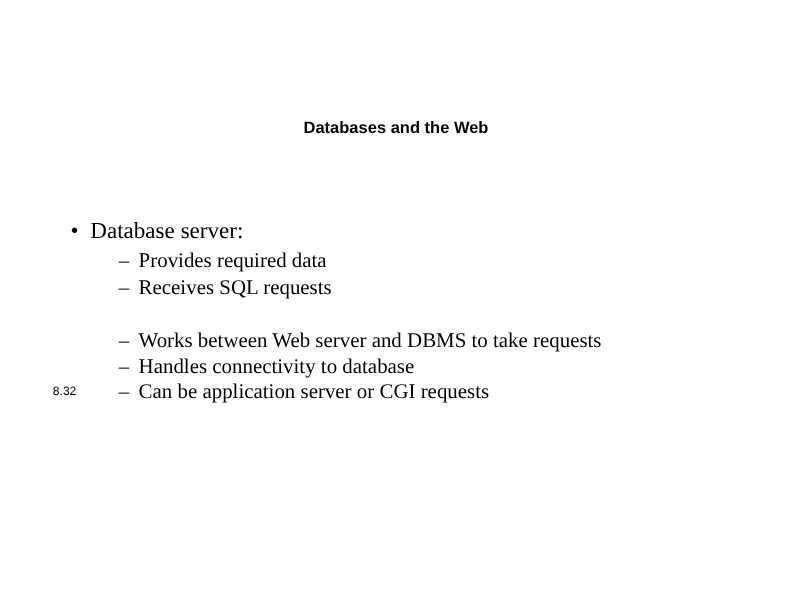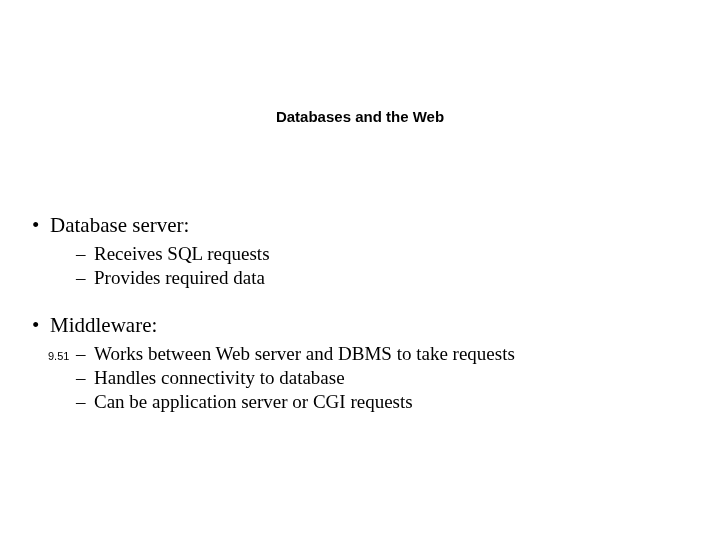--- a/index.html
+++ b/index.html
@@ -33,25 +33,24 @@
     top: 152px;
     left: 0;
     width: 720px;
     text-align: center;
     font-size: 27px;
     font-weight: normal;
   }
   .body {
     position: absolute;
     top: 196px;
-    left: 32px;
+    left: 64px;
     right: 40px;
     font-size: 21px;
     line-height: 1.25;
-    margin-top: 16px;
   }
   .l1 {
     margin: 0 0 4px 0;
     padding-left: 18px;
     position: relative;
   }
   .l1::before {
     content: "•";
     position: absolute;
     left: 0;
@@ -93,32 +92,29 @@
 
   <div class="topic">Databases and the Web</div>
 
 
   <div class="body">
 
     <div class="l1">
       <span>Database server:</span>
     </div>
     <div class="sub">
+      <div class="l2"><span>Provides required data</span></div>
       <div class="l2"><span>Receives SQL requests</span></div>
-      <div class="l2"><span>Provides required data</span></div>
     </div>
 
     <div class="gap"></div>
 
-    <div class="l1">
-      <span>Middleware:</span>
-    </div>
     <div class="sub">
       <div class="l2"><span>Works between Web server and DBMS to take requests</span></div>
       <div class="l2"><span>Handles connectivity to database</span></div>
       <div class="l2"><span>Can be application server or CGI requests</span></div>
     </div>
 
   </div>
 
-  <div class="pagenum">9.51</div>
+  <div class="pagenum">8.32</div>
 
 </div>
 
 </body></html>

